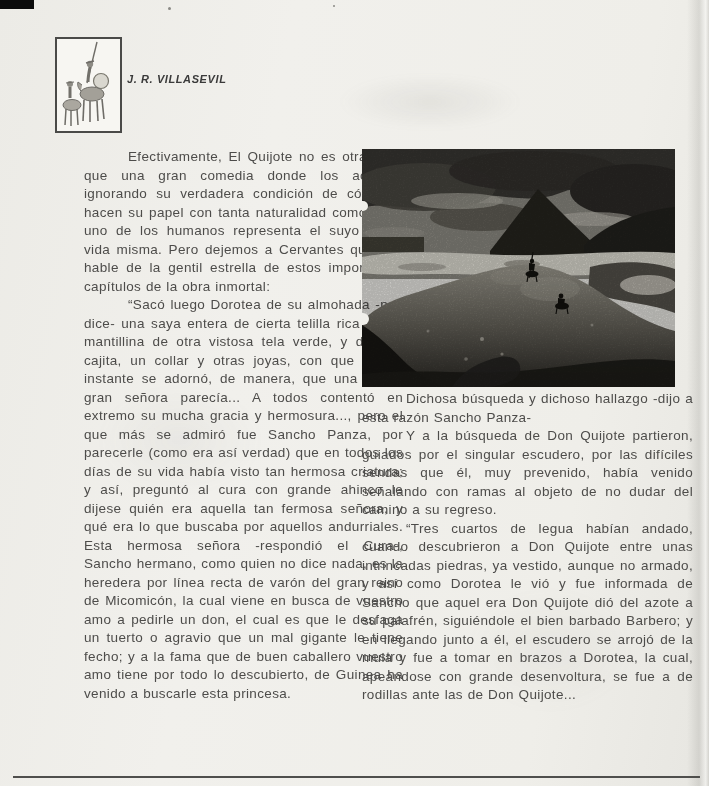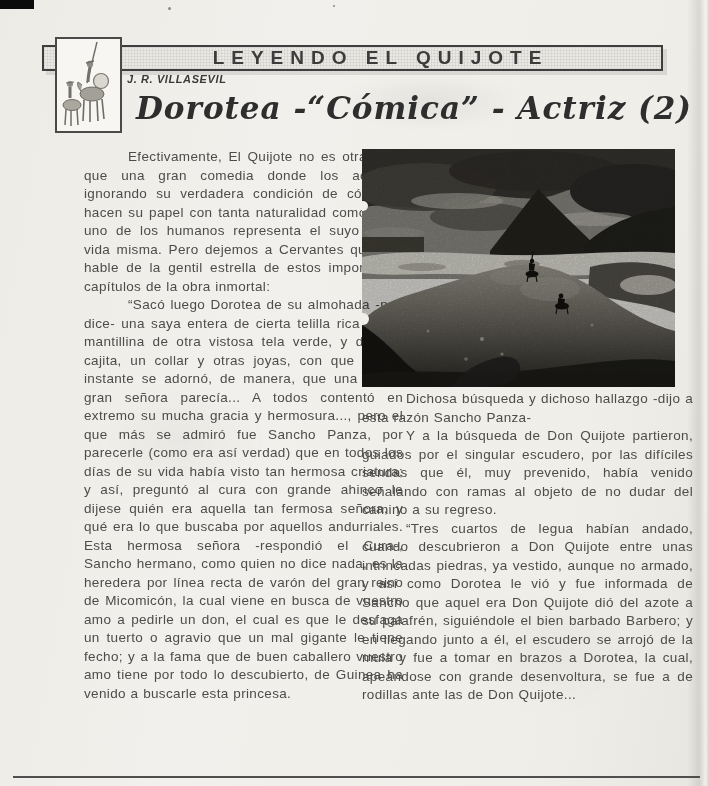--- a/index.html
+++ b/index.html
@@ -88,23 +88,20 @@
 
 <div class="page">
 
   <div class="scan-mark"></div>
   <div class="speck s1"></div>
   <div class="speck s2"></div>
   <div class="ghost g1"></div>
   <div class="ghost g2"></div>
   <div class="ghost g3"></div>
 
-  <div class="banner">
-    <span class="banner-text">LEYENDO EL QUIJOTE</span>
-  </div>
 
   <div class="quijote-frame">
     <svg viewBox="0 0 63 92">
 
       <line x1="40" y1="3" x2="30" y2="44" stroke="#6e6c67" stroke-width="1.4"></line>
 
       <circle cx="33" cy="25" r="3.2" fill="#8d8b84"></circle>
       <path d="M29,24 l8,-2" stroke="#6e6c67" stroke-width="1.3" fill="none"></path>
       <path d="M33,28 C32,33 31,38 31,43" stroke="#72706a" stroke-width="3" fill="none"></path>
 
@@ -122,21 +119,20 @@
       <path d="M13,48 C13,52 13,56 13,59" stroke="#72706a" stroke-width="3" fill="none"></path>
       <ellipse cx="15" cy="66" rx="9" ry="5.5" fill="#aaa79f" stroke="#6e6c67" stroke-width="1"></ellipse>
       <line x1="9" y1="70" x2="8" y2="86" stroke="#6e6c67" stroke-width="1.5"></line>
       <line x1="14" y1="71" x2="14" y2="87" stroke="#6e6c67" stroke-width="1.5"></line>
       <line x1="20" y1="70" x2="21" y2="86" stroke="#6e6c67" stroke-width="1.5"></line>
     </svg>
   </div>
 
   <div class="byline">J. R. VILLASEVIL</div>
 
-  <div class="article-title">Dorotea -“Cómica” - Actriz (2)</div>
 
   <div class="col-left">
     <p>Efectivamente, El Quijote no es otra cosa que una gran comedia donde los actores, ignorando su verdadera condición de cómicos, hacen su papel con tanta naturalidad como cada uno de los humanos representa el suyo en la vida misma. Pero dejemos a Cervantes que nos hable de la gentil estrella de estos importantes capítulos de la obra inmortal:</p>
     <p>“Sacó luego Dorotea de su almohada -nos dice- una saya entera de cierta telilla rica y una mantillina de otra vistosa tela verde, y de una cajita, un collar y otras joyas, con que en un instante se adornó, de manera, que una rica y gran señora parecía... A todos contentó en extremo su mucha gracia y hermosura..., pero el que más se admiró fue Sancho Panza, por parecerle (como era así verdad) que en todos los días de su vida había visto tan hermosa criatura; y así, preguntó al cura con grande ahinco le dijese quién era aquella tan fermosa señora, y qué era lo que buscaba por aquellos andurriales. Esta hermosa señora -respondió el Cura-, Sancho hermano, como quien no dice nada, es la heredera por línea recta de varón del gran reino de Micomicón, la cual viene en busca de vuestro amo a pedirle un don, el cual es que le desfaga un tuerto o agravio que un mal gigante le tiene fecho; y a la fama que de buen caballero vuestro amo tiene por todo lo descubierto, de Guinea ha venido a buscarle esta princesa.</p>
   </div>
 
   <div class="main-illustration">
     <svg viewBox="0 0 313 238" width="313" height="238">
       <defs>
         <linearGradient id="hillGrad" x1="0" y1="0" x2="0" y2="1">

